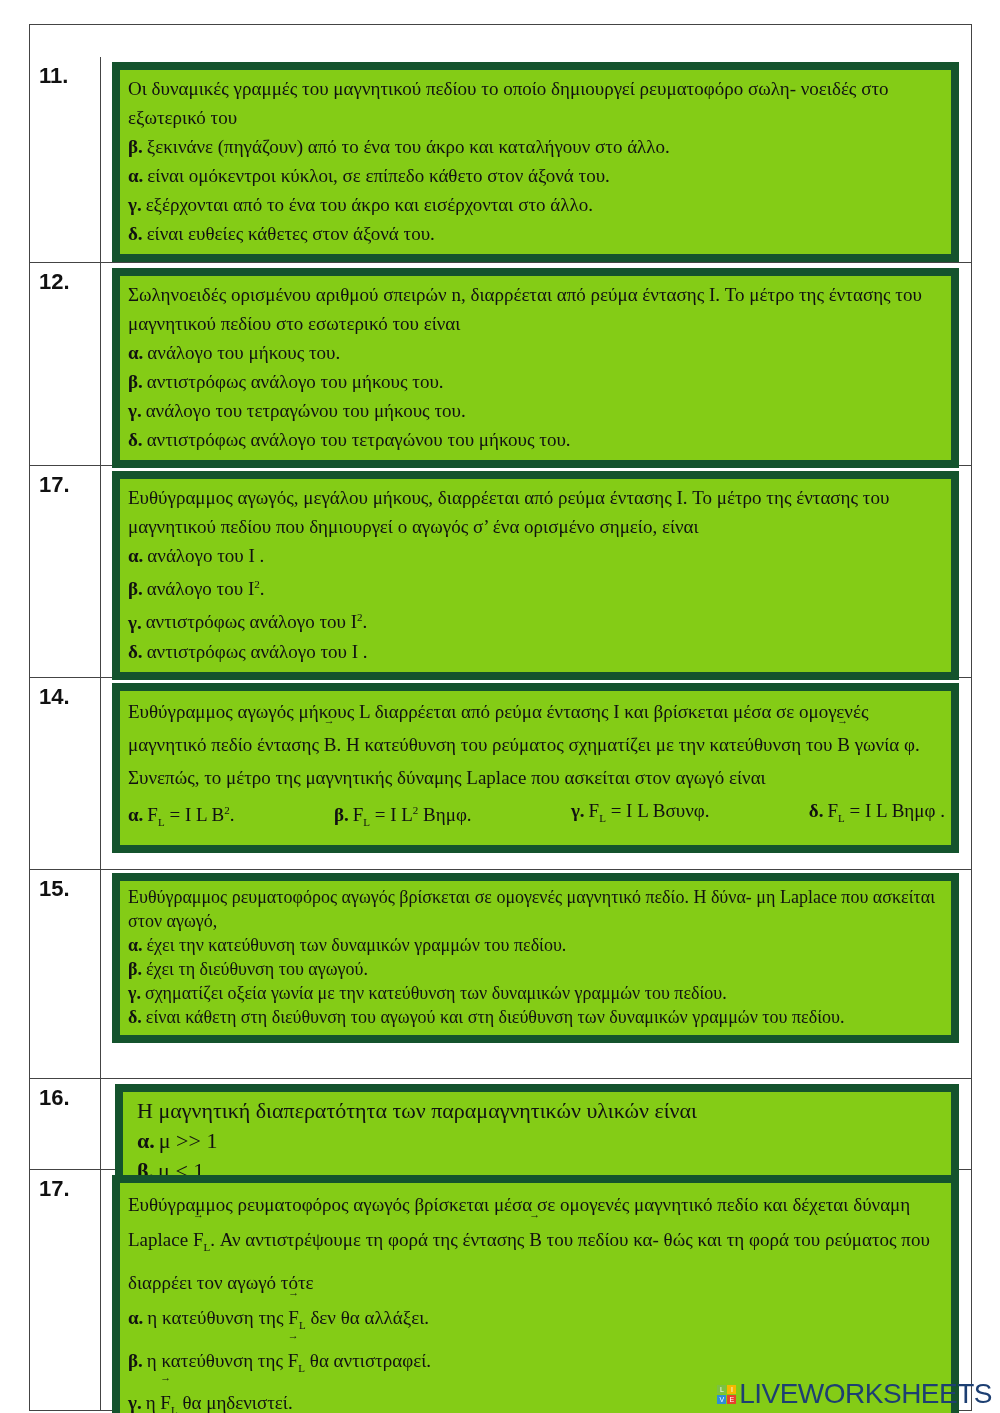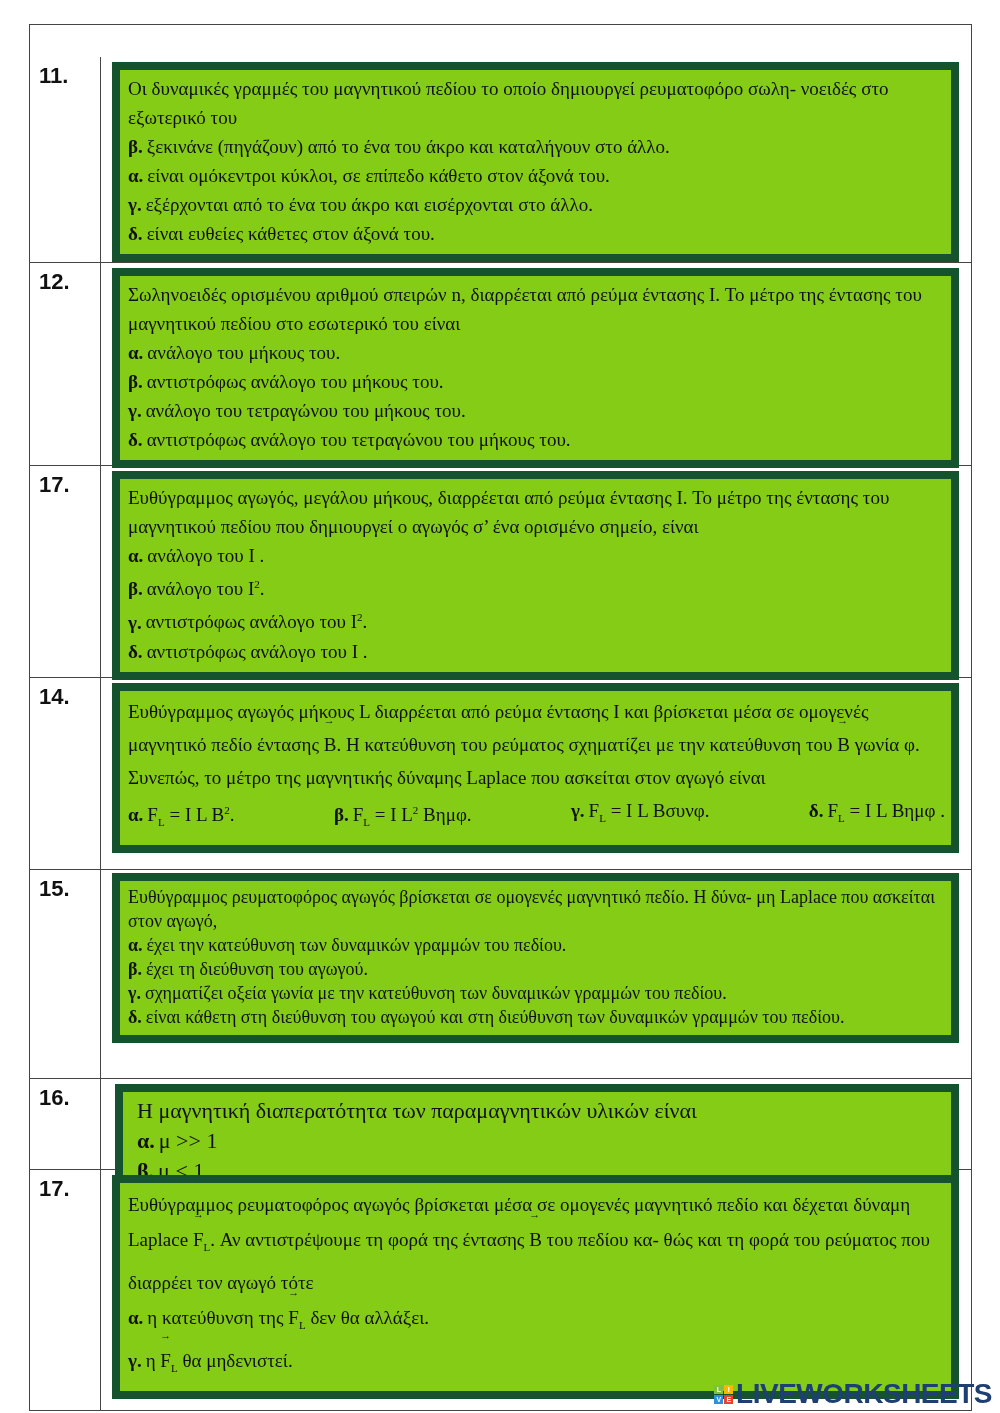--- a/index.html
+++ b/index.html
@@ -25,21 +25,21 @@
                  font-size: 11px; line-height: 11px; }
   sub, sup { font-size: 11px; }
   .r11 { height: 205px; } .r12 { height: 203px; } .r13 { height: 212px; }
   .r14 { height: 192px; } .r15 { height: 209px; } .r16 { height: 91px; }
   .r17 { height: 241px; }
   .q16 { font-size: 22px; line-height: 30px; padding: 4px 10px 8px 14px; }
   .q14 { line-height: 33px; }
   .q17 { line-height: 35px; font-family: Liberation Serif, serif; }
   .footer-logo { position: absolute; right: 8px; top: 1378px; display: flex;
                  align-items: center; font-family: "Liberation Sans", sans-serif;
-                 font-weight: bold; font-size: 28px; color: #1d3f72; letter-spacing: -0.5px; }
+                 font-weight: normal; font-size: 28px; color: #1d3f72; letter-spacing: -0.5px; }
   .logo-mark { display: grid; grid-template-columns: 9px 9px; grid-template-rows: 9px 9px;
                gap: 1px; margin-right: 3px; }
   .logo-mark span { display: block; font-size: 7px; color: #fff; text-align: center; line-height: 9px; }
 </style>
 </head>
 <body>
 
 <div class="sheet">
 
   <div class="row r11">
@@ -123,20 +123,21 @@
       </div>
     </div>
   </div>
 
   <div class="row r17">
     <div class="num">17.</div>
     <div class="cell">
       <div class="qbox q17">
         <p><span>Ευθύγραμμος ρευματοφόρος αγωγός βρίσκεται μέσα σε ομογενές μαγνητικό πεδίο και δέχεται δύναμη Laplace </span><span class="vec">F</span><sub>L</sub><span>. Αν αντιστρέψουμε τη φορά της έντασης </span><span class="vec">B</span><span> του πεδίου κα- θώς και τη φορά του ρεύματος που διαρρέει τον αγωγό τότε</span></p>
         <p class="opt"><span class="lbl">α.</span><span>η κατεύθυνση της </span><span class="vec">F</span><sub>L</sub><span> δεν θα αλλάξει.</span></p>
+        <p class="opt"><span class="lbl">β.</span><span>η κατεύθυνση της </span><span class="vec">F</span><sub>L</sub><span> θα αντιστραφεί.</span></p>
         <p class="opt"><span class="lbl">γ.</span><span>η </span><span class="vec">F</span><sub>L</sub><span> θα μηδενιστεί.</span></p>
       </div>
     </div>
   </div>
 
 </div>
 
 <div class="footer-logo">
   <div class="logo-mark">
     <span style="background:#7cc142">L</span>

